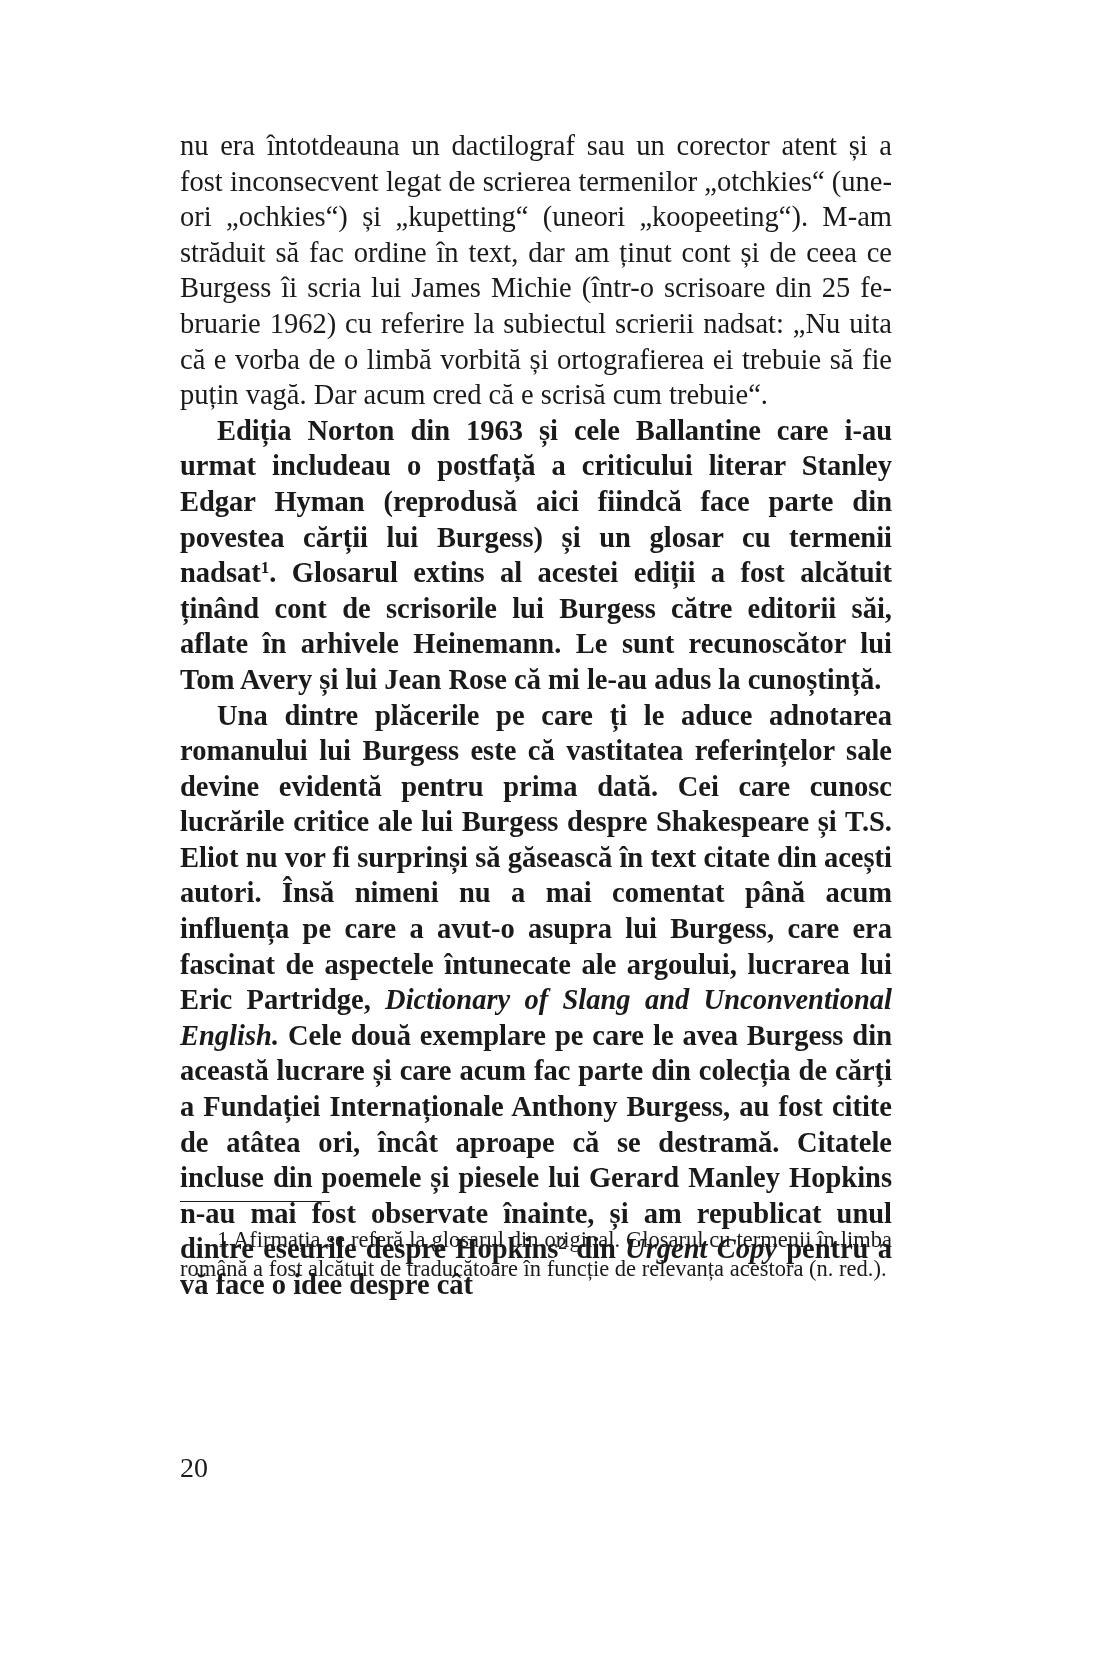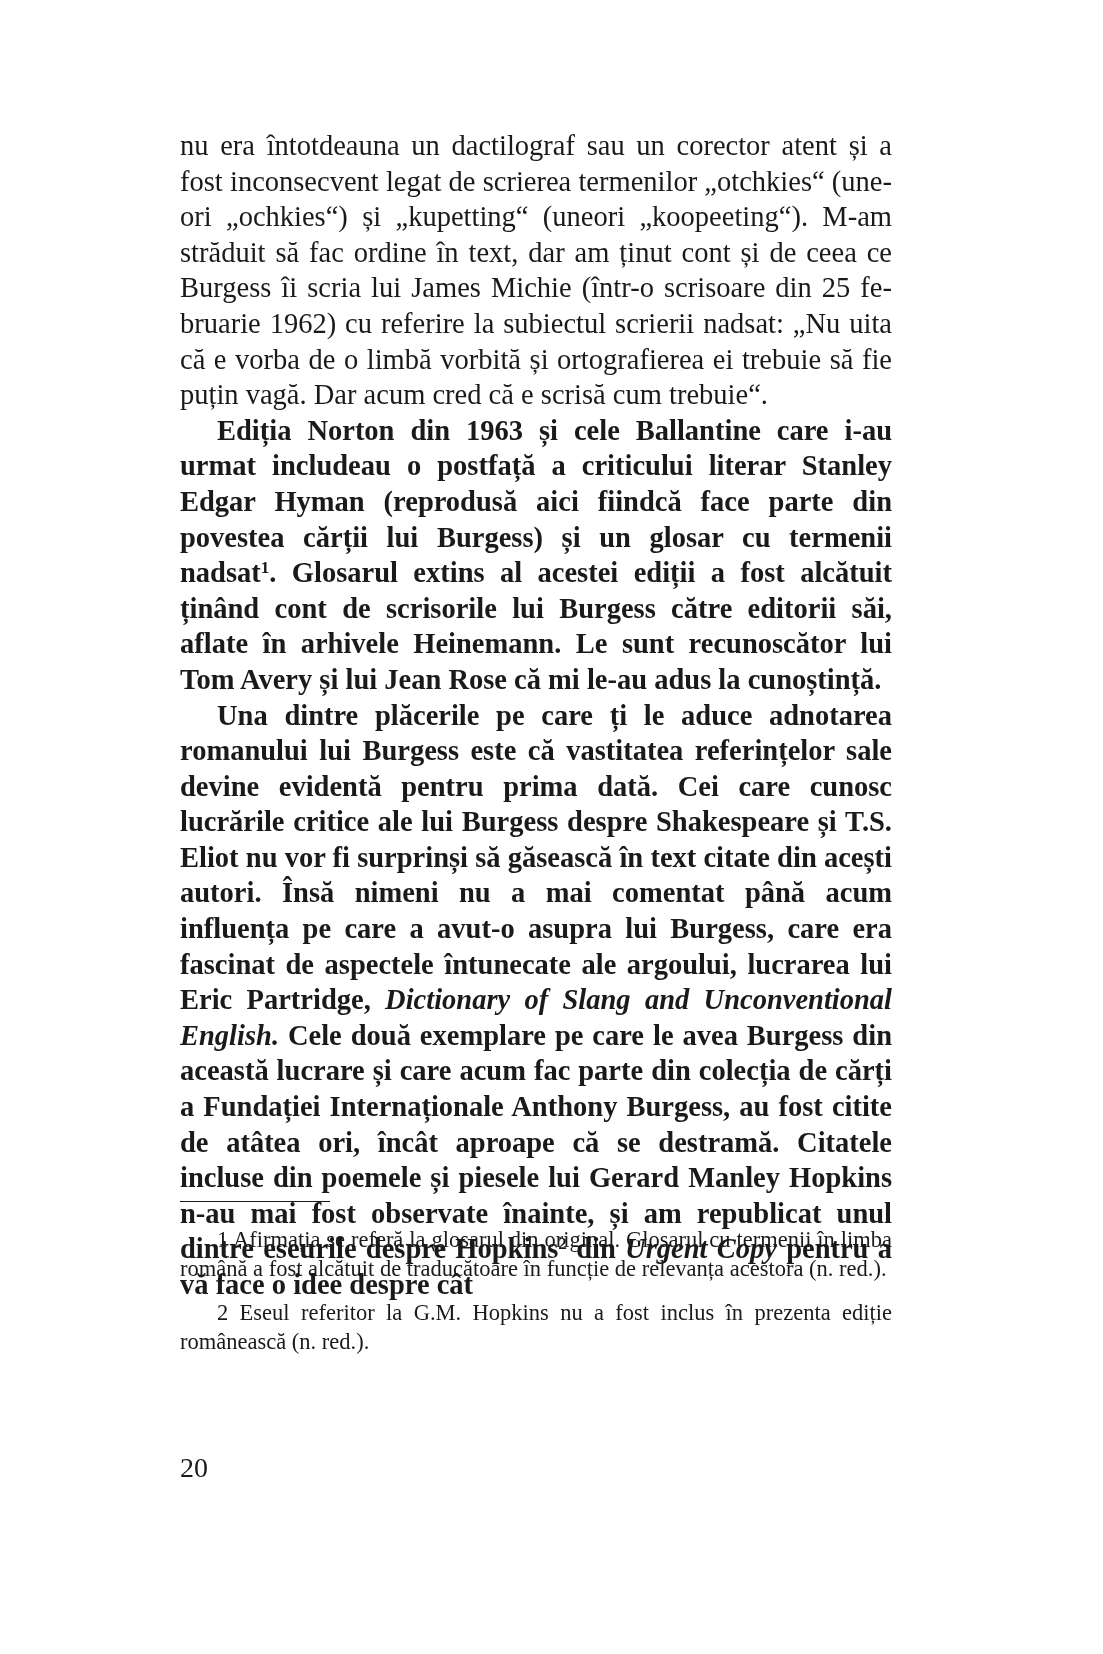--- a/index.html
+++ b/index.html
@@ -22,16 +22,15 @@
 <div class="body-text">
   <p><span>nu era întotdeauna un dactilograf sau un corector atent și a fost inconsecvent legat de scrierea termenilor „otchkies“ (une­ori „ochkies“) și „kupetting“ (uneori „koopeeting“). M-am stră­duit să fac ordine în text, dar am ținut cont și de ceea ce Burgess îi scria lui James Michie (într-o scrisoare din 25 fe­bruarie 1962) cu referire la subiectul scrierii nadsat: „Nu uita că e vorba de o limbă vorbită și ortografierea ei trebuie să fie puțin vagă. Dar acum cred că e scrisă cum trebuie“.</span></p>
   <p class="indent"><span>Ediția Norton din 1963 și cele Ballantine care i-au urmat includeau o postfață a criticului literar Stanley Edgar Hyman (reprodusă aici fiindcă face parte din povestea cărții lui Burgess) și un glosar cu termenii nadsat</span><sup>1</sup><span>. Glosarul extins al acestei ediții a fost alcătuit ținând cont de scrisorile lui Burgess către edito­rii săi, aflate în arhivele Heinemann. Le sunt recunoscător lui Tom Avery și lui Jean Rose că mi le-au adus la cunoștință.</span></p>
   <p class="indent"><span>Una dintre plăcerile pe care ți le aduce adnotarea romanu­lui lui Burgess este că vastitatea referințelor sale devine evi­dentă pentru prima dată. Cei care cunosc lucrările critice ale lui Burgess despre Shakespeare și T.S. Eliot nu vor fi surprinși să găsească în text citate din acești autori. Însă nimeni nu a mai comentat până acum influența pe care a avut-o asupra lui Burgess, care era fascinat de aspectele întunecate ale argoului, lucrarea lui Eric Partridge, </span><em>Dictionary of Slang and Unconven­tional English.</em><span> Cele două exemplare pe care le avea Burgess din această lucrare și care acum fac parte din colecția de cărți a Fundației Internaționale Anthony Burgess, au fost citite de atâtea ori, încât aproape că se destramă. Citatele incluse din poemele și piesele lui Gerard Manley Hopkins n-au mai fost observate înainte, și am republicat unul dintre eseurile despre Hopkins</span><sup>2</sup><span> din </span><em>Urgent Copy</em><span> pentru a vă face o idee despre cât</span></p>
 </div>
 
 <div class="rule"></div>
 
 <div class="notes">
   <p>1 Afirmația se referă la glosarul din original. Glosarul cu termenii în limba română a fost alcătuit de traducătoare în funcție de relevanța acestora (n. red.).</p>
-  <p>2 Eseul referitor la G.M. Hopkins nu a fost inclus în prezenta ediție românească (n. red.).</p>
 </div>
 
 <div class="page-number">20</div>
 
 </body></html>

